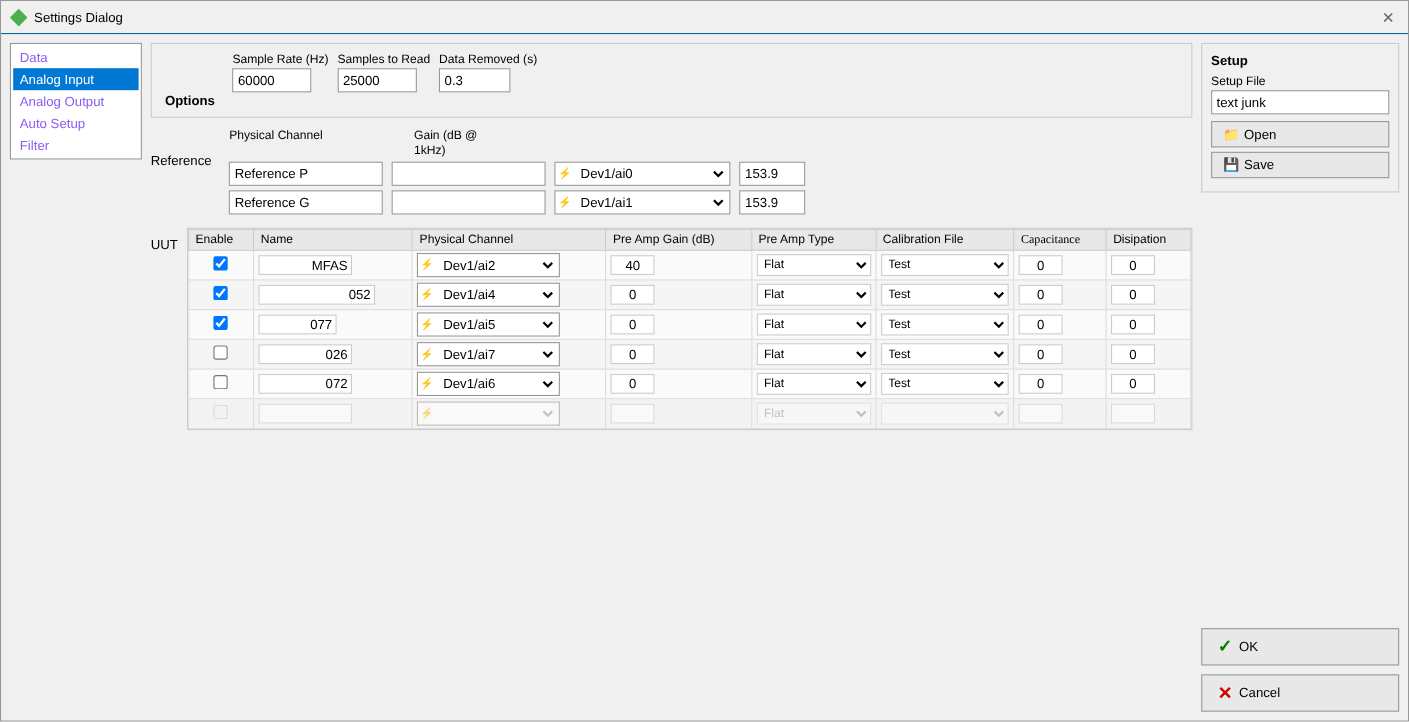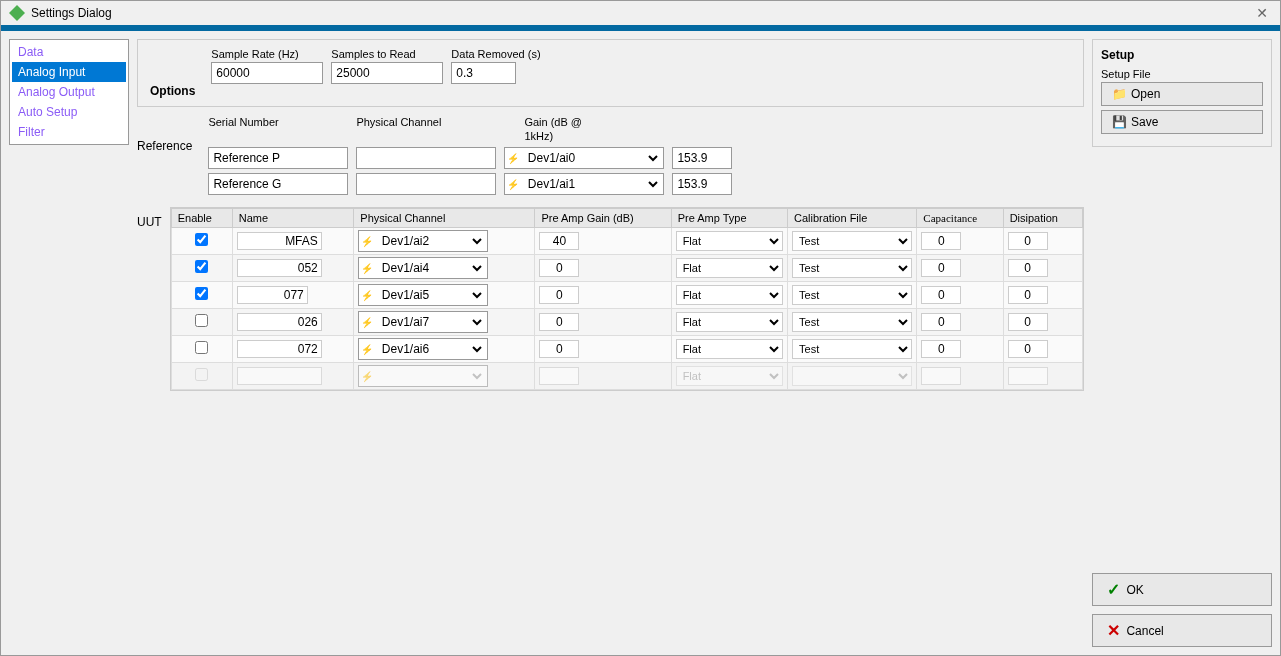--- a/index.html
+++ b/index.html
@@ -14,21 +14,21 @@
     .window {
       width: 1281px;
       height: 656px;
       background: #f0f0f0;
       border: 1px solid #999;
       display: flex;
       flex-direction: column;
     }
     .title-bar {
       background: #f0f0f0;
-      border-bottom: 6px solid #0369a1;
+      border-bottom: 1px solid #0369a1;
       padding: 4px 8px;
       display: flex;
       align-items: center;
       justify-content: space-between;
       height: 30px;
     }
     .title-bar-left {
       display: flex;
       align-items: center;
       gap: 6px;
@@ -112,21 +112,21 @@
       border: 1px solid #999;
       background: #fff;
       padding: 2px 4px;
       font-size: 12px;
       height: 22px;
     }
     .text-input-sm {
       width: 65px;
     }
     .text-input-md {
-      width: 112px;
+      width: 72px;
     }
     .reference-label {
       font-size: 12px;
       color: #000;
       margin-right: 8px;
       margin-top: 20px;
     }
     .ref-col-label {
       font-size: 11px;
       color: #000;
@@ -339,23 +339,20 @@
           <span class="field-label">Data Removed (s)</span>
           <input class="text-input text-input-sm" type="text" value="0.3" style="">
         </div>
       </div>
 
       <div style="display:flex;align-items:flex-start;gap:8px;">
         <span class="reference-label" style="margin-top:24px;">Reference</span>
         <div>
 
           <div style="display:flex;gap:8px;margin-bottom:4px;">
-            <div style="width:140px;">
-              <span class="ref-col-label">Serial Number</span>
-            </div>
             <div style="width:160px;">
               <span class="ref-col-label">Physical Channel</span>
             </div>
             <div style="width:80px;">
               <span class="ref-col-label">Gain (dB @ 1kHz)</span>
             </div>
           </div>
 
           <div class="ref-row">
             <input class="text-input" style="width: 140px;" type="text" value="Reference P">
@@ -415,21 +412,21 @@
                       </div>
                     </td>
                     <td><input type="text" class="cell-number" value="40" style=""></td>
                     <td><select class="cell-select"><option>Flat</option></select></td>
                     <td><select class="cell-select"><option>Test</option></select></td>
                     <td><input type="text" class="cell-number" value="0" style=""></td>
                     <td><input type="text" class="cell-number" value="0" style=""></td>
                   </tr>
                   <tr>
                     <td style="text-align: center;"><input type="checkbox" checked="" style=""></td>
-                    <td><input type="text" class="cell-input cell-input-white" value="052" style="width: 85px;"></td>
+                    <td><input type="text" class="cell-input cell-input-white" value="052" style="width: 106px;"></td>
                     <td>
                       <div class="channel-select-container" style="width: 130px;">
                         <span class="channel-icon">⚡</span>
                         <select class="channel-select-inline"><option>Dev1/ai4</option></select>
                       </div>
                     </td>
                     <td><input type="text" class="cell-number" value="0" style=""></td>
                     <td><select class="cell-select"><option>Flat</option></select></td>
                     <td><select class="cell-select"><option>Test</option></select></td>
                     <td><input type="text" class="cell-number" value="0" style=""></td>
@@ -500,20 +497,21 @@
           </div>
         </div>
       </div>
 
     </div>
 
     <div class="right-panel">
       <div class="setup-group">
         <div class="setup-title">Setup</div>
         <div class="setup-file-label">Setup File</div>
+        <input class="setup-file-input" type="text" value="text junk" style="">
         <button class="action-btn">
           <span>📁</span>
           <span>Open</span>
         </button>
         <button class="action-btn">
           <span>💾</span>
           <span>Save</span>
         </button>
       </div>
 

